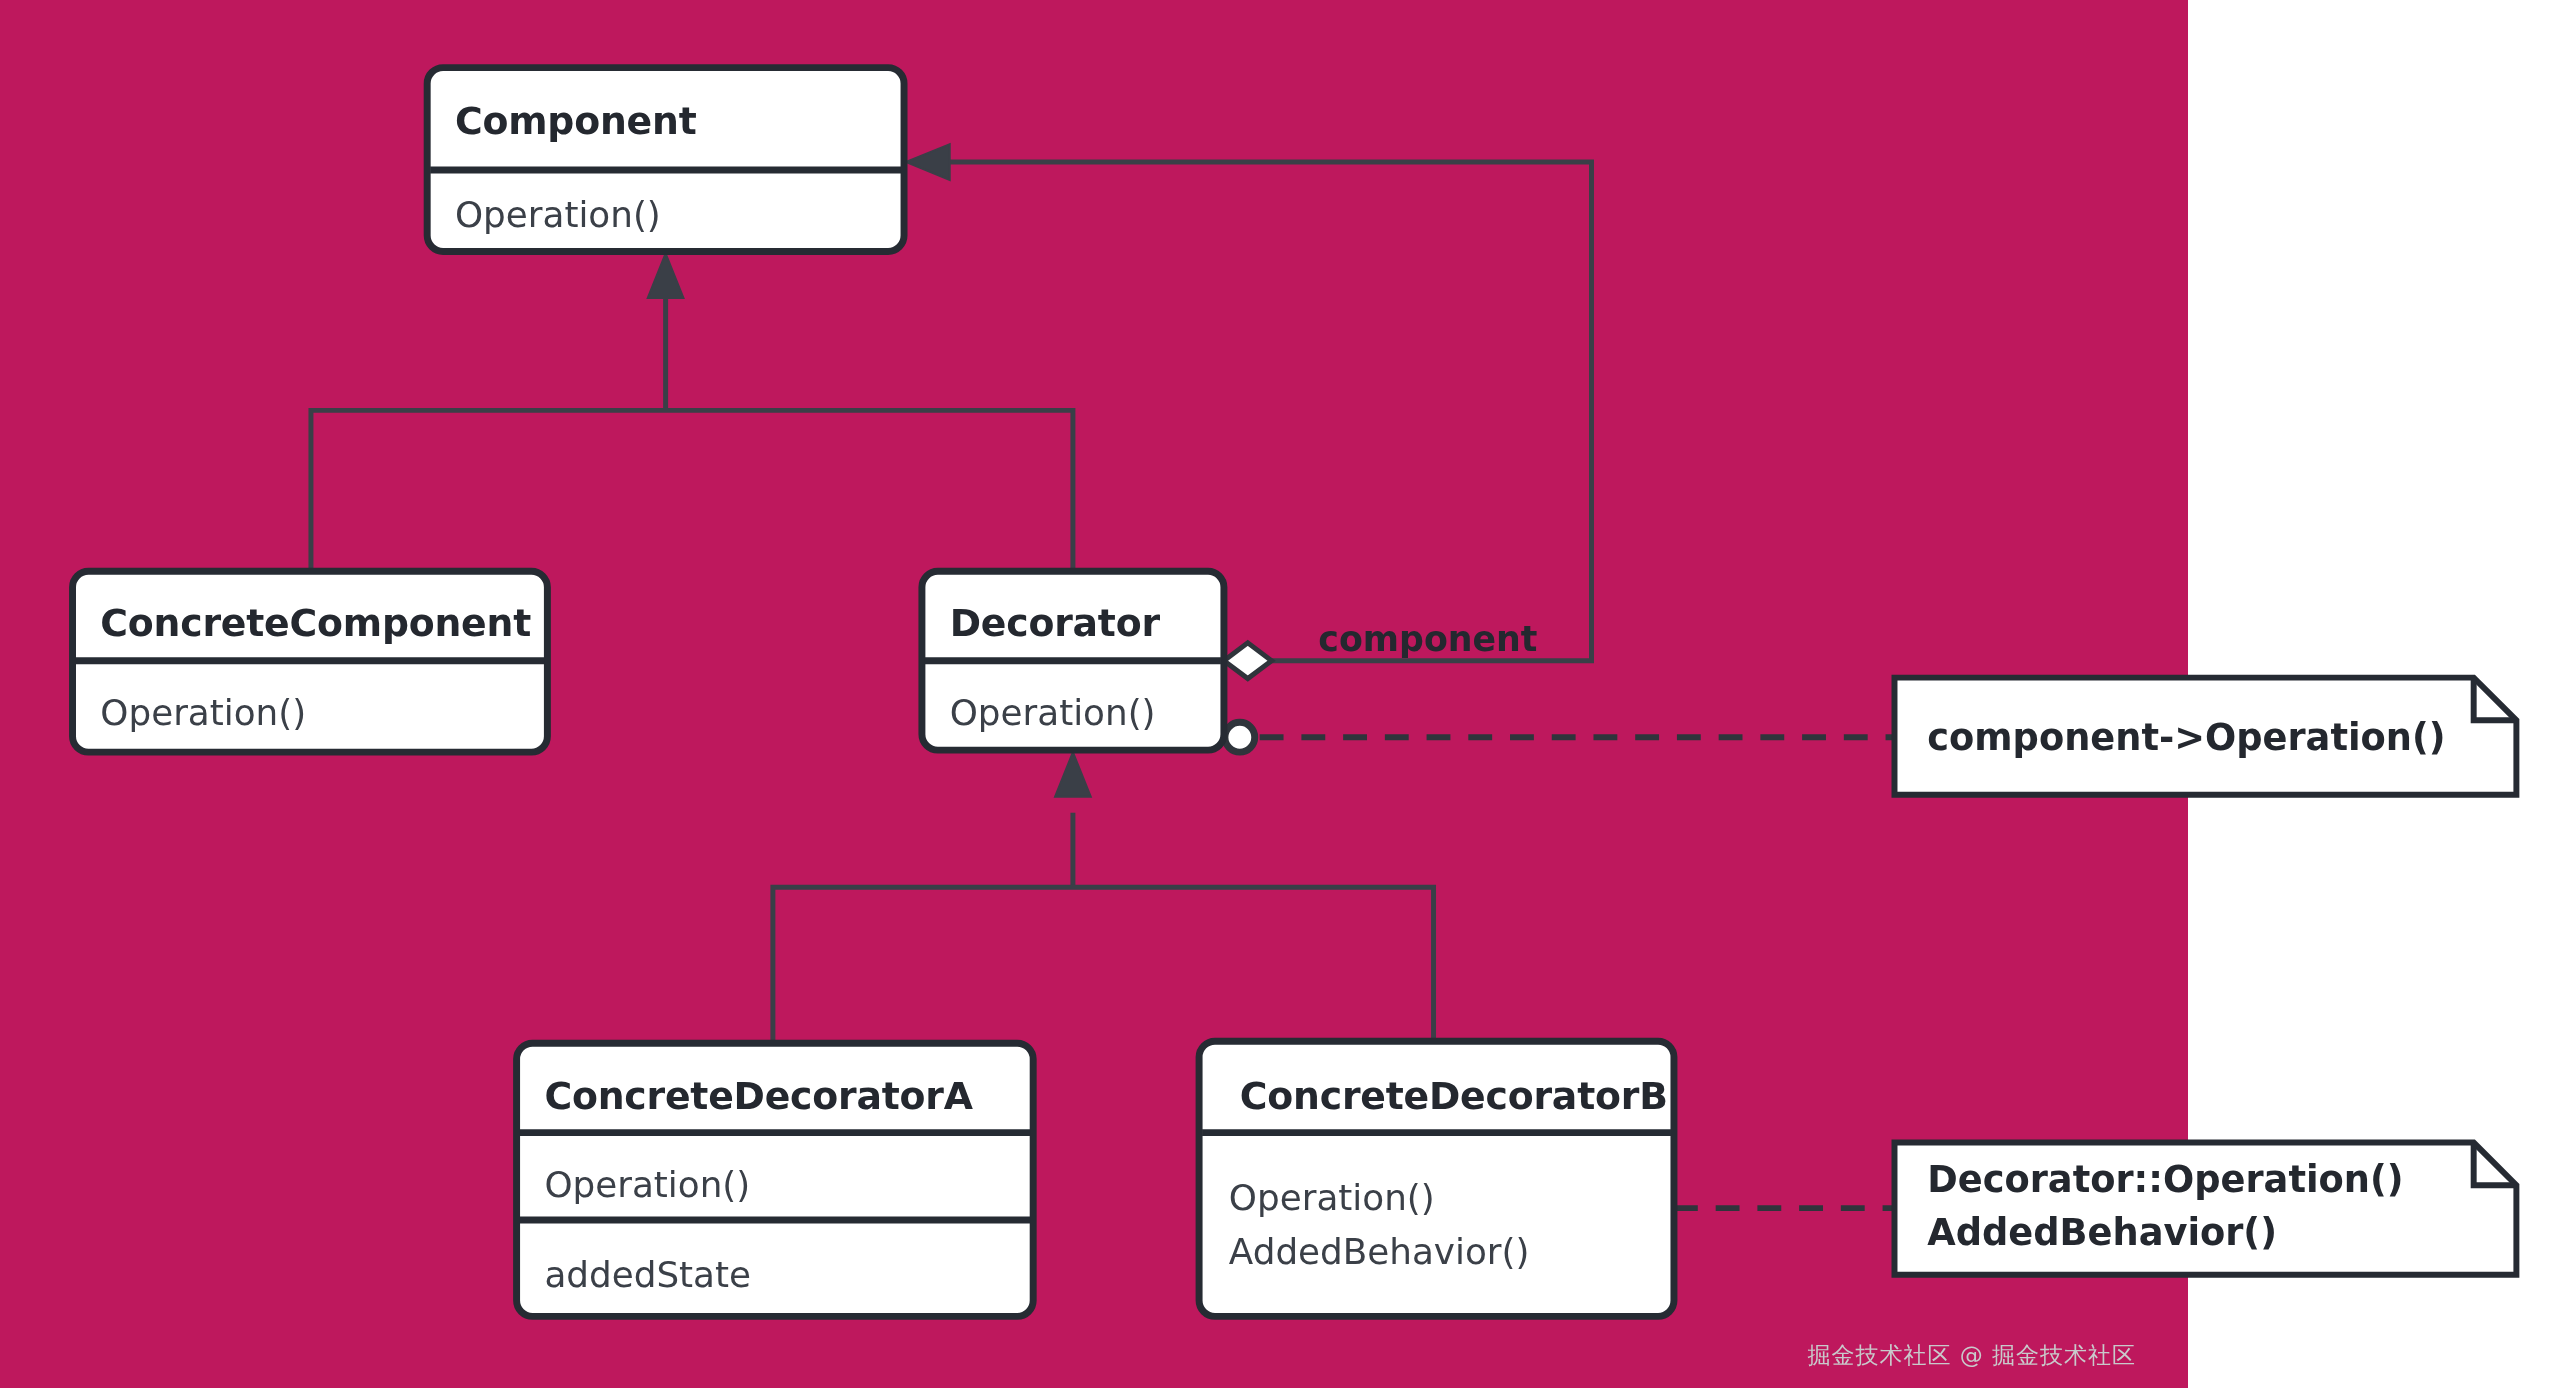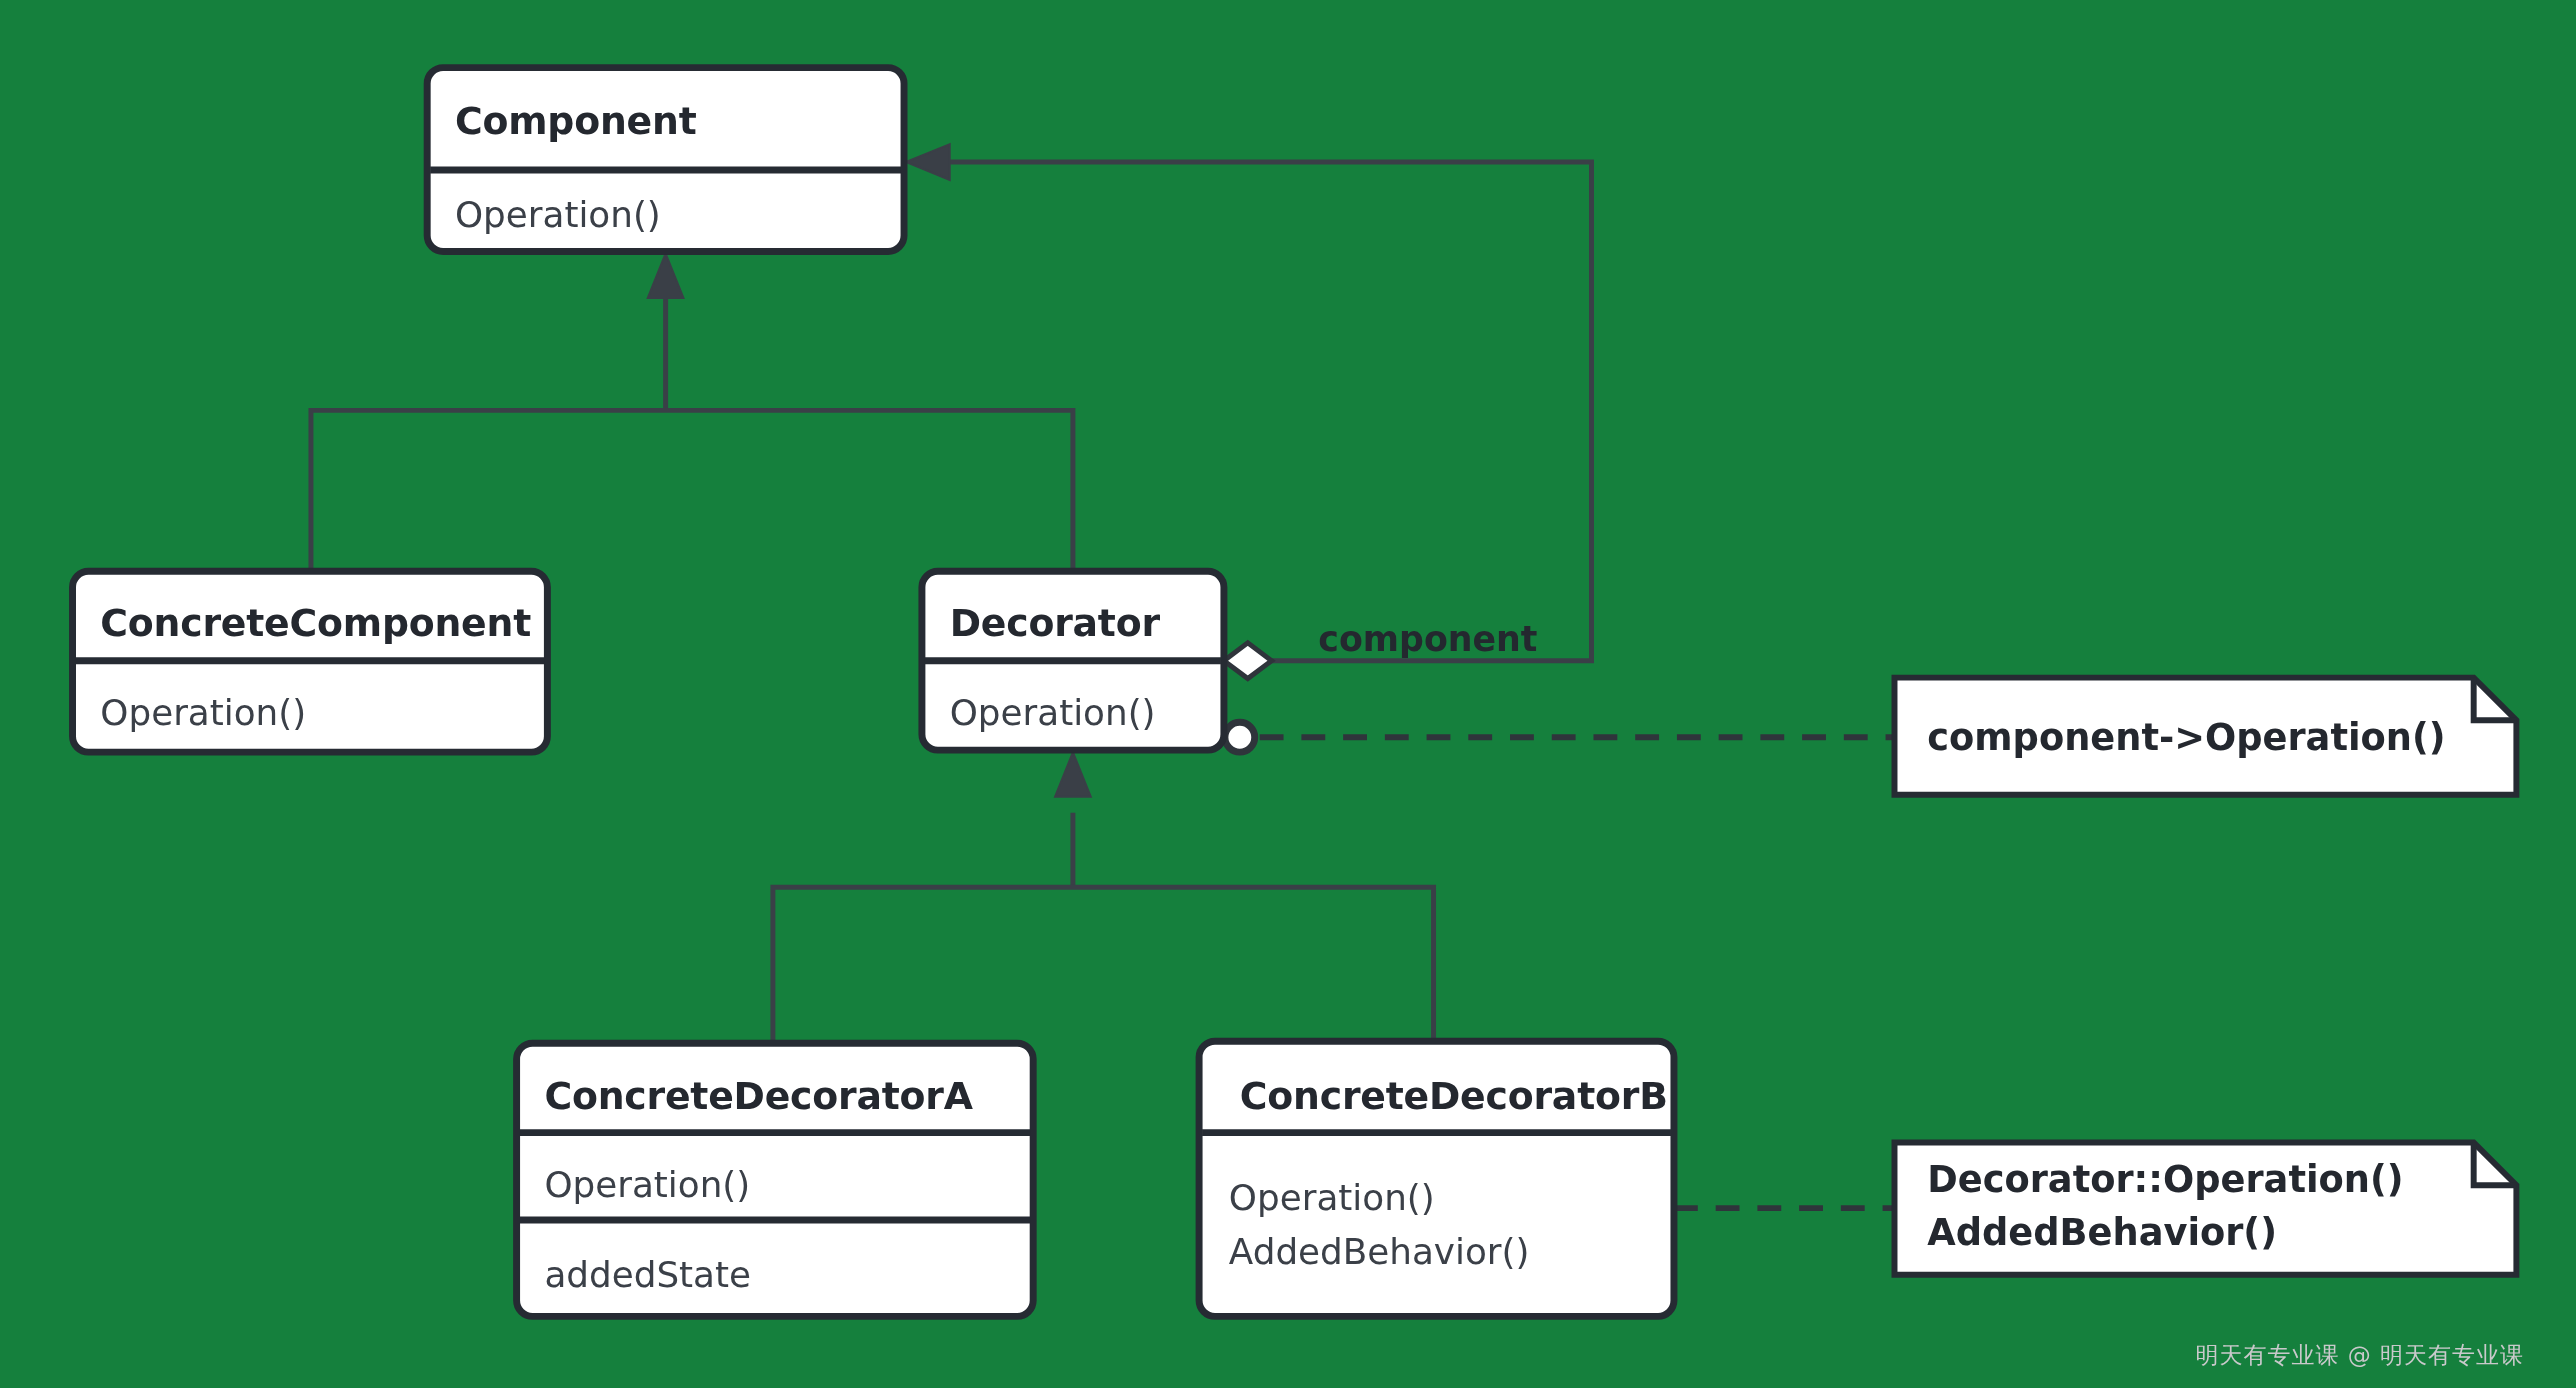--- a/index.html
+++ b/index.html
@@ -9,23 +9,23 @@
     background: #ffffff;
   }
   body {
     width: 2576px;
     height: 1389px;
     overflow: hidden;
     font-family: "DejaVu Sans", "Liberation Sans", sans-serif;
   }
   #diagram-root {
     position: relative;
-    width: 2576px;
+    width: 2188px;
     height: 1389px;
-    background: #15803d;
+    background: #be185d;
   }
   svg#uml-canvas {
     position: absolute;
     left: 0;
     top: 0;
     width: 2576px;
     height: 1389px;
     display: block;
   }
   .cls-shape {
@@ -215,16 +215,16 @@
     
     <g>
       <path class="note-shape" d="M 1907 1150 L 2490 1150 L 2533 1193 L 2533 1283 L 1907 1283 Z"></path>
       <path class="note-fold" d="M 2490 1150 L 2490 1193 L 2533 1193"></path>
       <text class="note-text" x="1940" y="1200">Decorator::Operation()</text>
       <text class="note-text" x="1940" y="1253">AddedBehavior()</text>
     </g>
 
   </svg>
 
-  <div class="watermark">明天有专业课 @ 明天有专业课</div>
+  <div class="watermark">掘金技术社区 @ 掘金技术社区</div>
 
 </div>
 
 
 </body></html>

